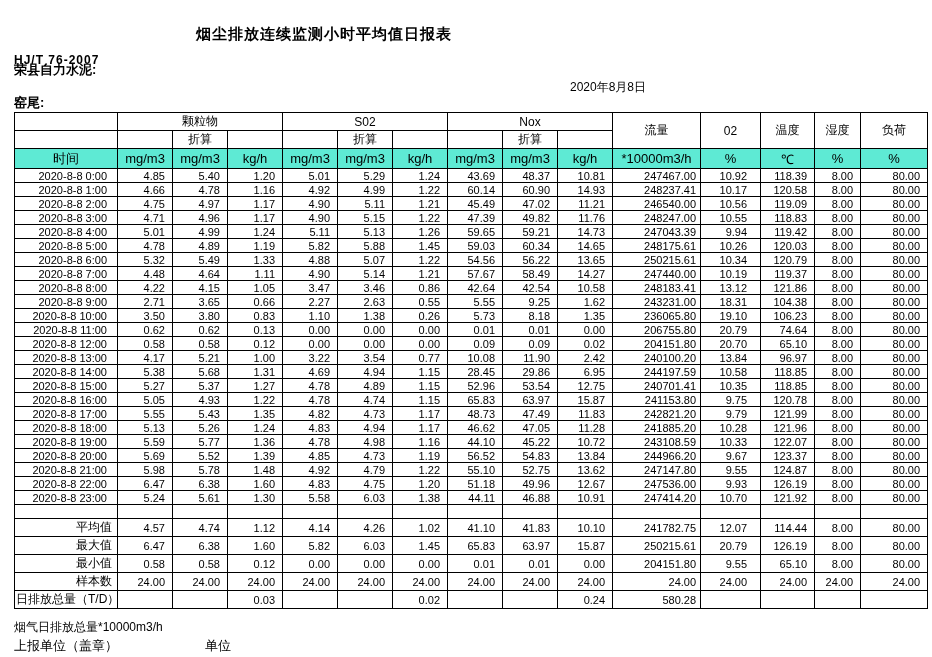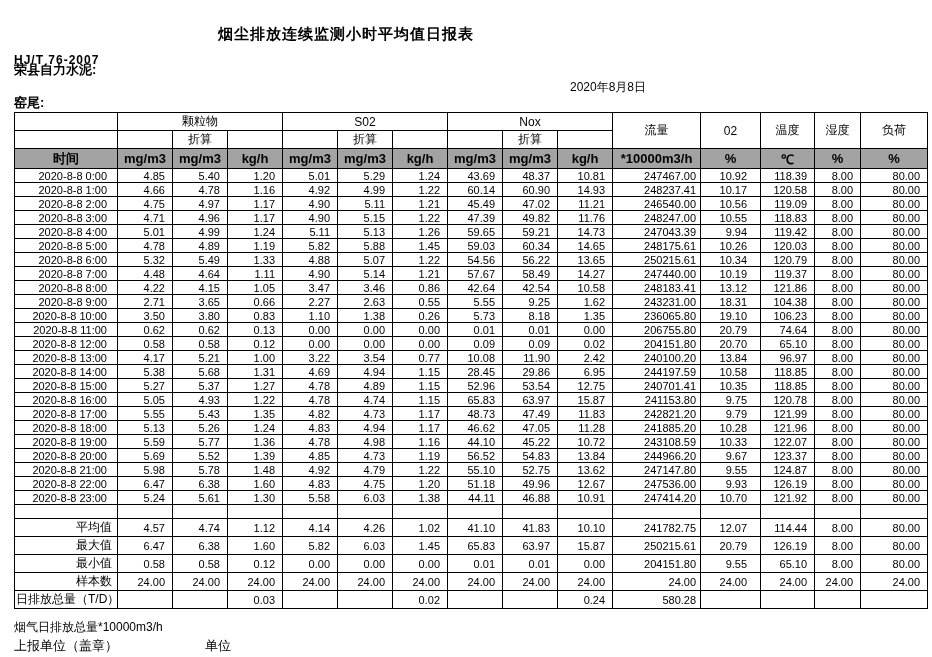--- a/index.html
+++ b/index.html
@@ -4,39 +4,39 @@
 <style>
   html,body { margin:0; padding:0; }
   body {
     position:relative;
     width:932px; height:657px;
     background:#ffffff;
     color:#000;
     font-family:"Liberation Sans", sans-serif;
   }
   .std   { position:absolute; left:14px;  top:6px;  font-size:12px; font-weight:bold; letter-spacing:1px;margin-top:47px; }
-  .title { position:absolute; left:218px; top:25px; font-size:15px; font-weight:bold; letter-spacing:1px; }
+  .title { position:absolute; left:196px; top:25px; font-size:15px; font-weight:bold; letter-spacing:1px; }
   .company { position:absolute; left:14px; top:61px; font-size:13px; font-weight:bold; }
   .loc     { position:absolute; left:14px; top:94px; font-size:13px; font-weight:bold; }
   .date    { position:absolute; left:570px; top:79px; font-size:12px; }
 
   table.report {
     position:absolute; left:14px; top:112px;
     border-collapse:collapse; table-layout:fixed;
     width:820px;
   }
   .report td, .report th {
     border:1px solid #000;
     overflow:hidden; white-space:nowrap;
     font-weight:normal; padding:0;
   }
   .report thead td, .report thead th { text-align:center; }
   .grp-row td, .grp-row th  { font-size:12px; height:13px; }
   .conv-row td              { font-size:12px; height:13px; }
-  .green-row td, .green-row th { background:#a3a3a3;font-weight:bold; }
+  .green-row td, .green-row th { background:#5eead4; }
   .green-row .time-h { font-size:13px; height:19px; }
   .green-row .unit   { font-size:13px; }
 
   .report tbody td { font-size:11px; height:13px; text-align:right; padding-right:7px; }
   .c-time   { padding-right:10px !important;margin-top:10px; }
   .col-9    { padding-right:4px  !important; }
   .col-10   { padding-right:13px !important; }
   .spacer-row td { height:6px; padding:0 !important; }
   .c-sum-r  { font-size:12px !important; padding-right:5px !important; }
   .c-sum-l  { font-size:12px !important; text-align:center; padding-left:1px !important; }

